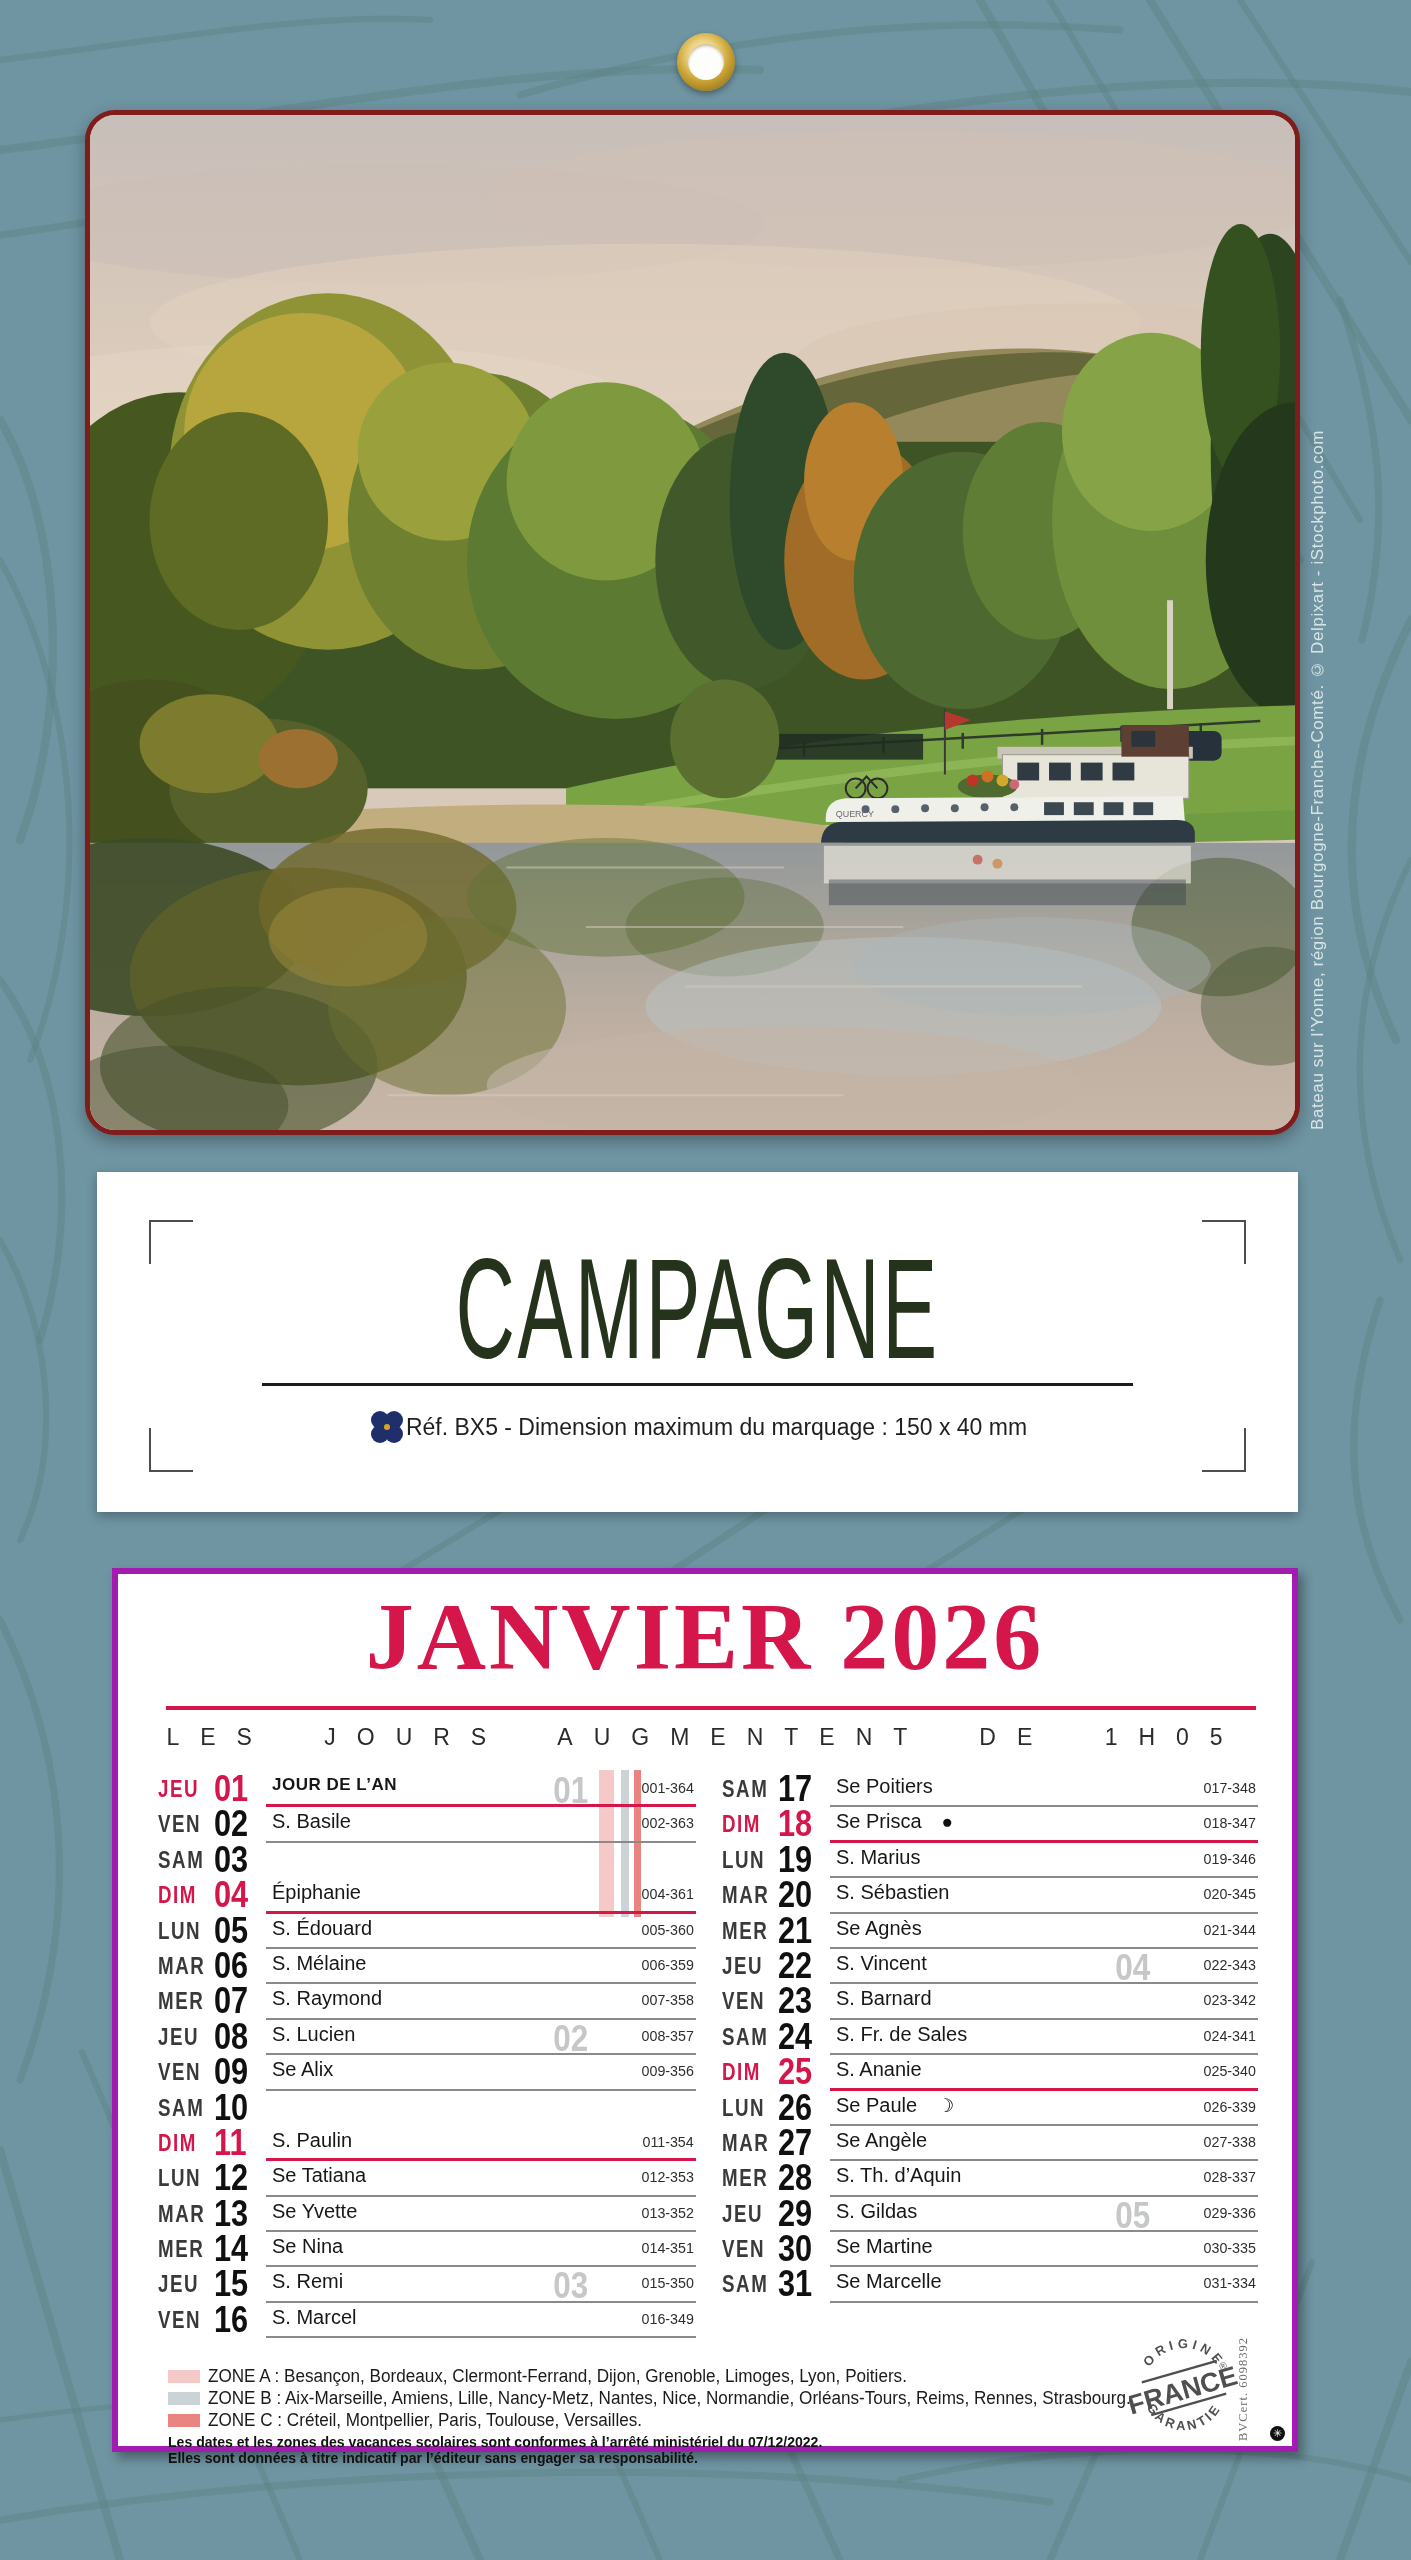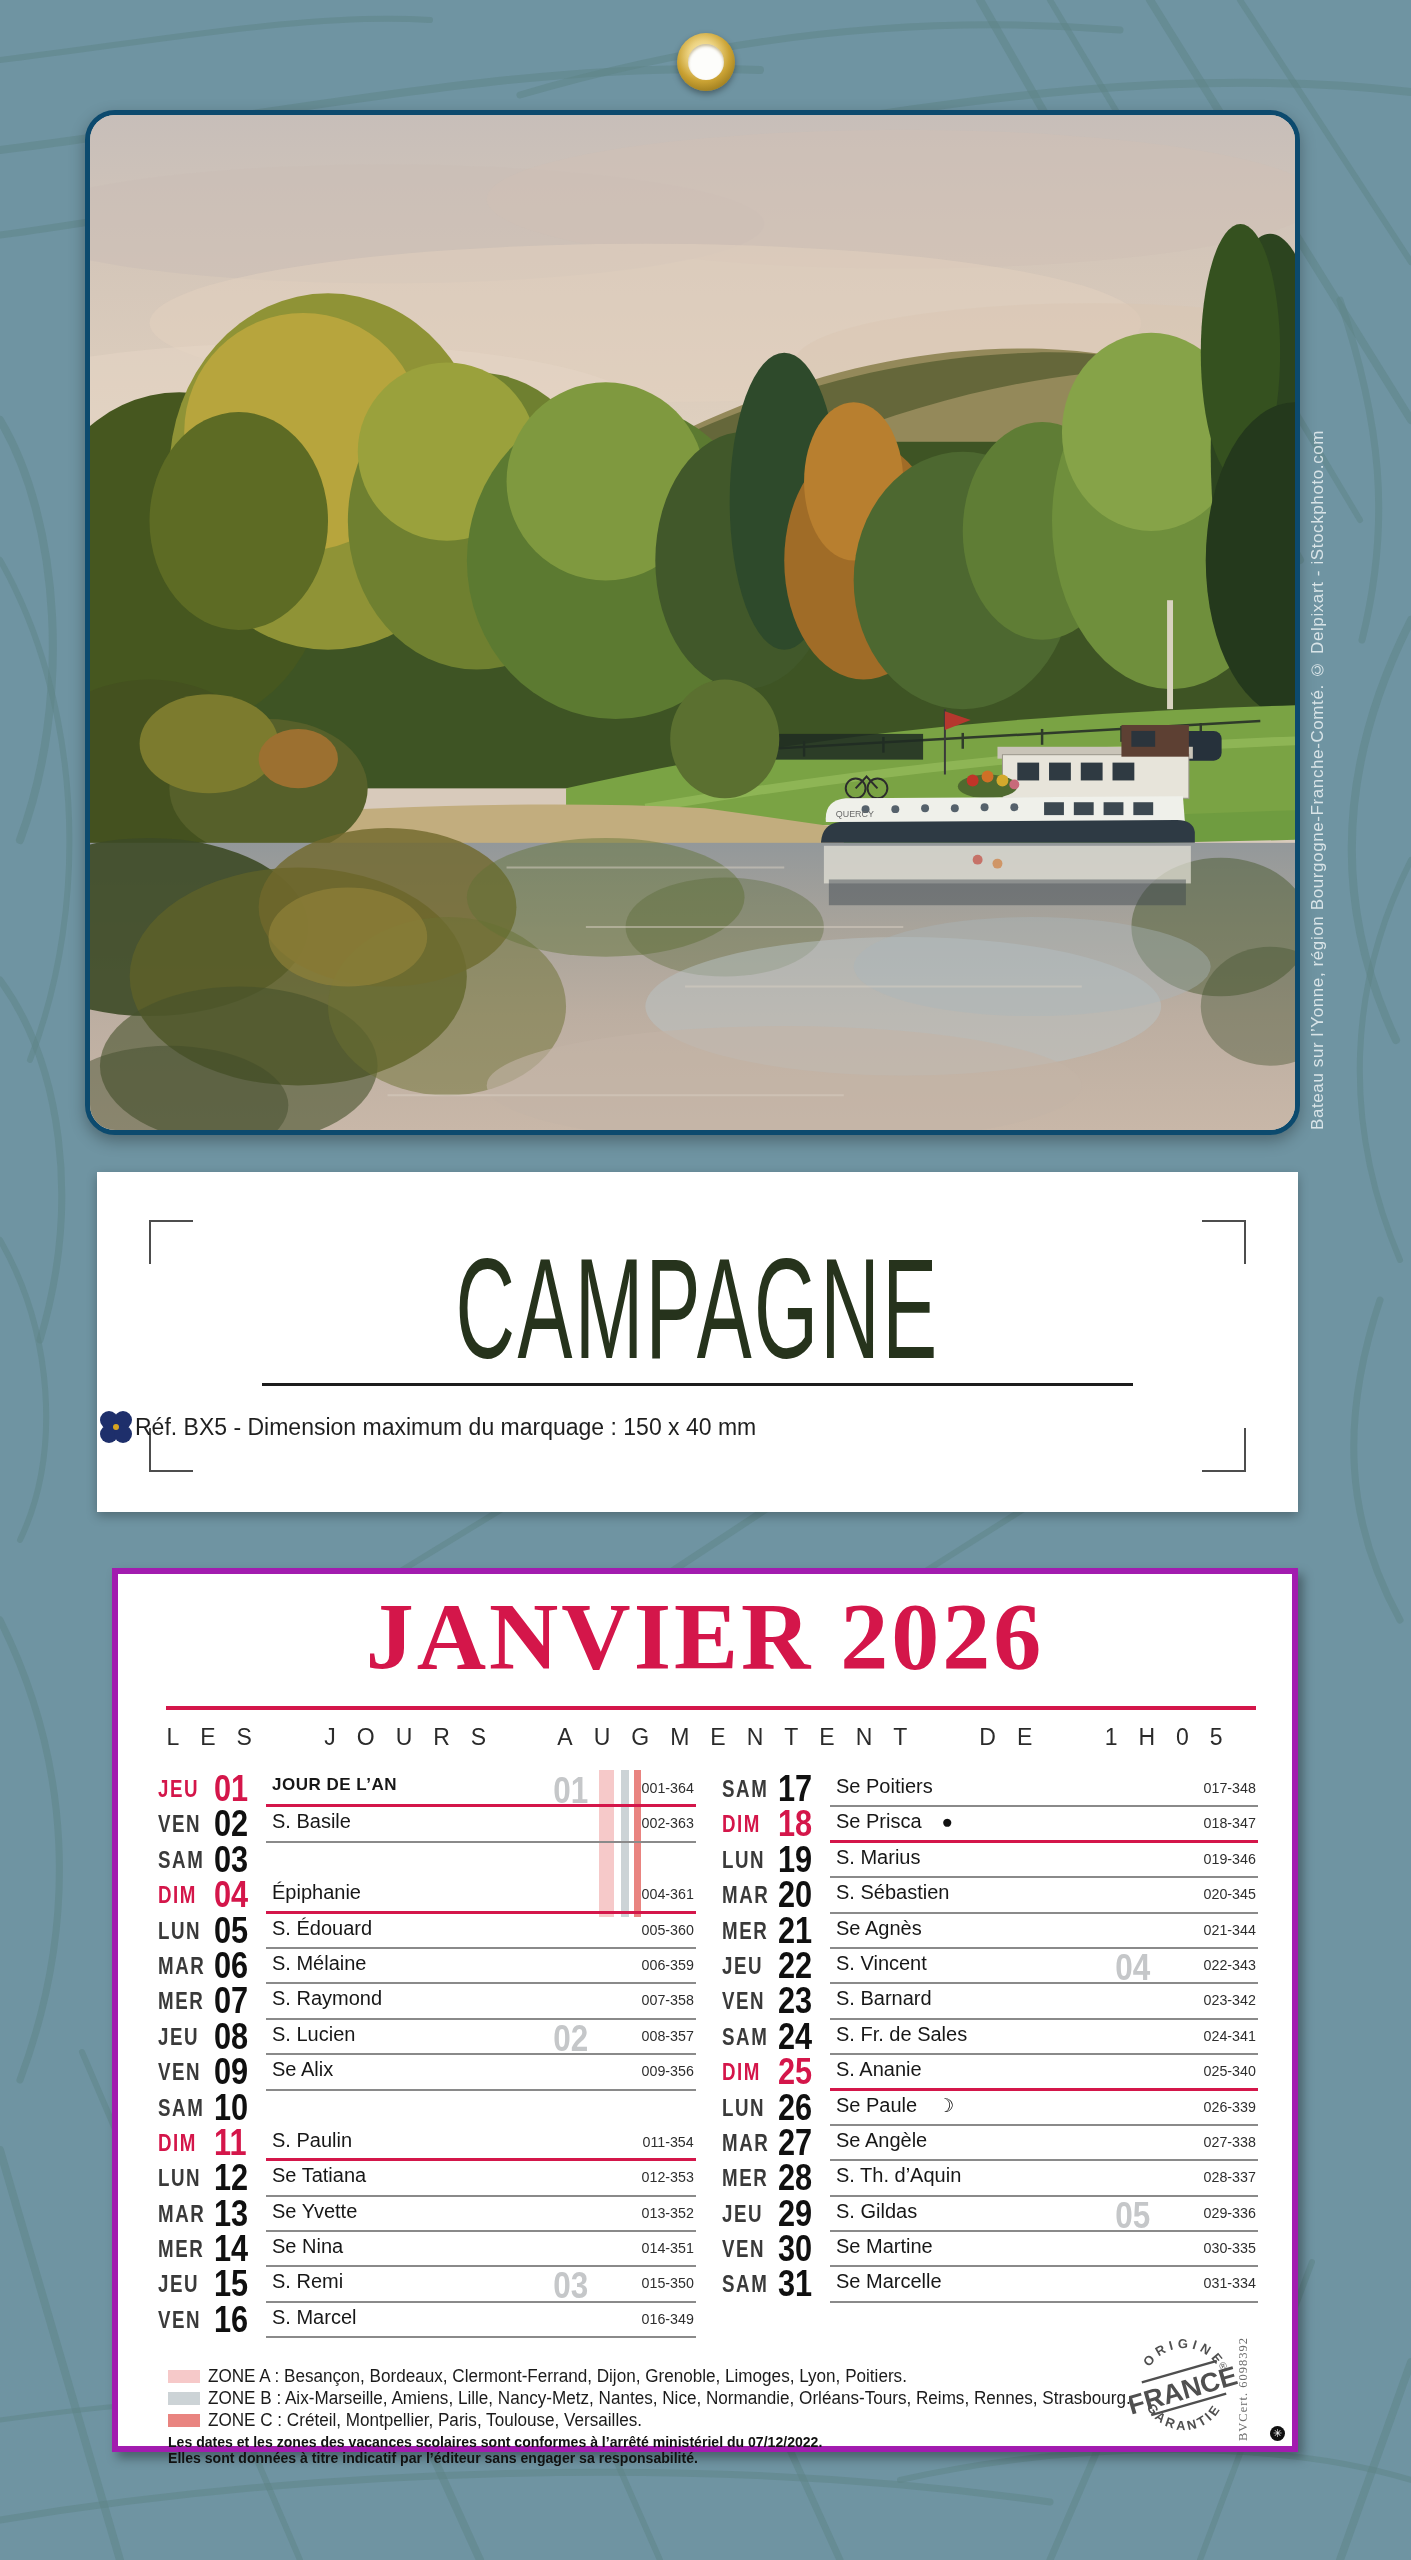--- a/index.html
+++ b/index.html
@@ -7,39 +7,39 @@
          background:#6f94a2;font-family:"Liberation Sans",sans-serif;}
   .bgpattern{position:absolute;inset:0;}
   
   .grommet{position:absolute;left:677px;top:33px;width:58px;height:58px;border-radius:50%;
     background:radial-gradient(circle at 45% 38%,#fdf2bd 0%,#ecd280 30%,#caa233 55%,#9a7a1e 80%,#7d621a 100%);
     box-shadow:0 3px 6px rgba(0,0,0,.35);}
   .grommet .hole{position:absolute;left:11px;top:11px;width:36px;height:36px;border-radius:50%;
     background:#fdfdfb;box-shadow:inset 0 2px 3px rgba(120,90,10,.4);}
   
   .photo-card{position:absolute;left:85px;top:110px;width:1205px;height:1015px;
-    border:5px solid #0c4a6e;border-radius:30px;overflow:hidden;
+    border:5px solid #7f1d1d;border-radius:30px;overflow:hidden;
     box-shadow:0 6px 16px rgba(0,0,0,.30);background:#d8cabb;}
   .photo-card svg{display:block;}
   .credit{position:absolute;left:1308px;top:118px;height:1012px;width:24px;
     writing-mode:vertical-rl;transform:rotate(180deg);
     font-size:17px;letter-spacing:.6px;color:#e2ebee;opacity:.92;white-space:nowrap;}
   
   .banner{position:absolute;left:97px;top:1172px;width:1201px;height:340px;background:#ffffff;
     box-shadow:0 4px 10px rgba(0,0,0,.28);}
   .bracket{position:absolute;width:42px;height:42px;border:0 solid #4d4d4d;}
   .br-tl{left:52px;top:48px;border-left-width:2px;border-top-width:2px;}
   .br-tr{right:52px;top:48px;border-right-width:2px;border-top-width:2px;}
   .br-bl{left:52px;bottom:40px;border-left-width:2px;border-bottom-width:2px;}
   .br-br{right:52px;bottom:40px;border-right-width:2px;border-bottom-width:2px;}
   .banner-title{position:absolute;left:0;right:0;top:66px;text-align:center;
     font-size:142px;line-height:142px;font-weight:400;color:#26331c;letter-spacing:4px;
     transform:scaleX(.58);transform-origin:center;white-space:nowrap;}
   .banner-rule{position:absolute;left:165px;top:211px;width:871px;height:3px;background:#1c1c1c;}
-  .ref-row{position:absolute;left:0;right:0;top:236px;display:flex;align-items:center;justify-content:flex-start;}
+  .ref-row{position:absolute;left:0;right:0;top:236px;display:flex;align-items:center;justify-content:center;}
   .ref-text{font-size:23px;color:#1f1f1f;}
   
   .calendar{position:absolute;left:112px;top:1568px;width:1186px;height:884px;background:#ffffff;
     border:6px solid #a21caf;box-sizing:border-box;box-shadow:5px 6px 10px rgba(0,0,0,.35);}
   .cal-title{position:absolute;left:0;right:0;top:8px;text-align:center;
     font-family:"Liberation Serif",serif;font-weight:700;font-size:96px;line-height:110px;
     color:#d4164a;letter-spacing:3px;white-space:nowrap;}
   .cal-rule{position:absolute;left:48px;top:132px;width:1090px;height:4px;background:#d4164a;}
   .cal-sub{position:absolute;left:0;right:0;top:150px;text-align:center;font-size:23px;color:#2b2b2b;
     letter-spacing:21px;word-spacing:24px;white-space:nowrap;}

